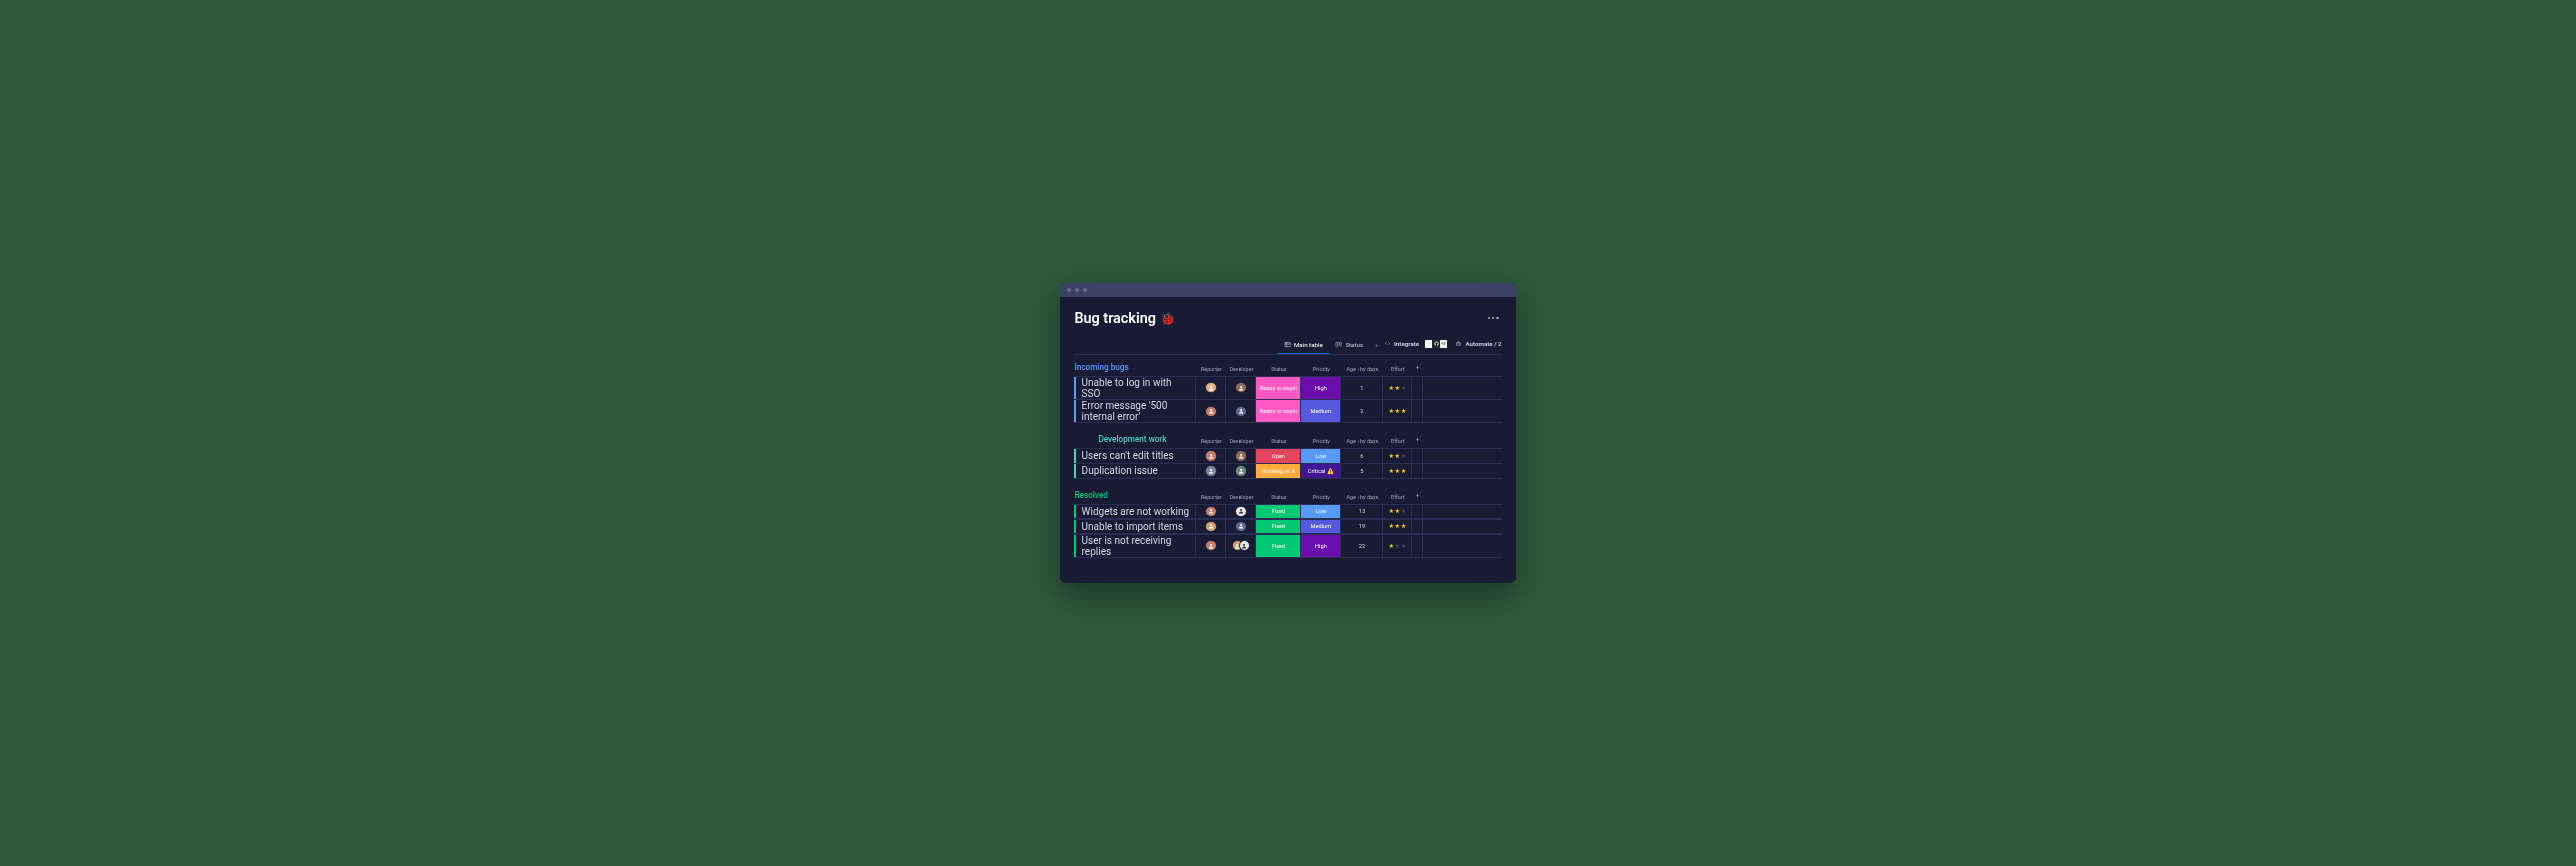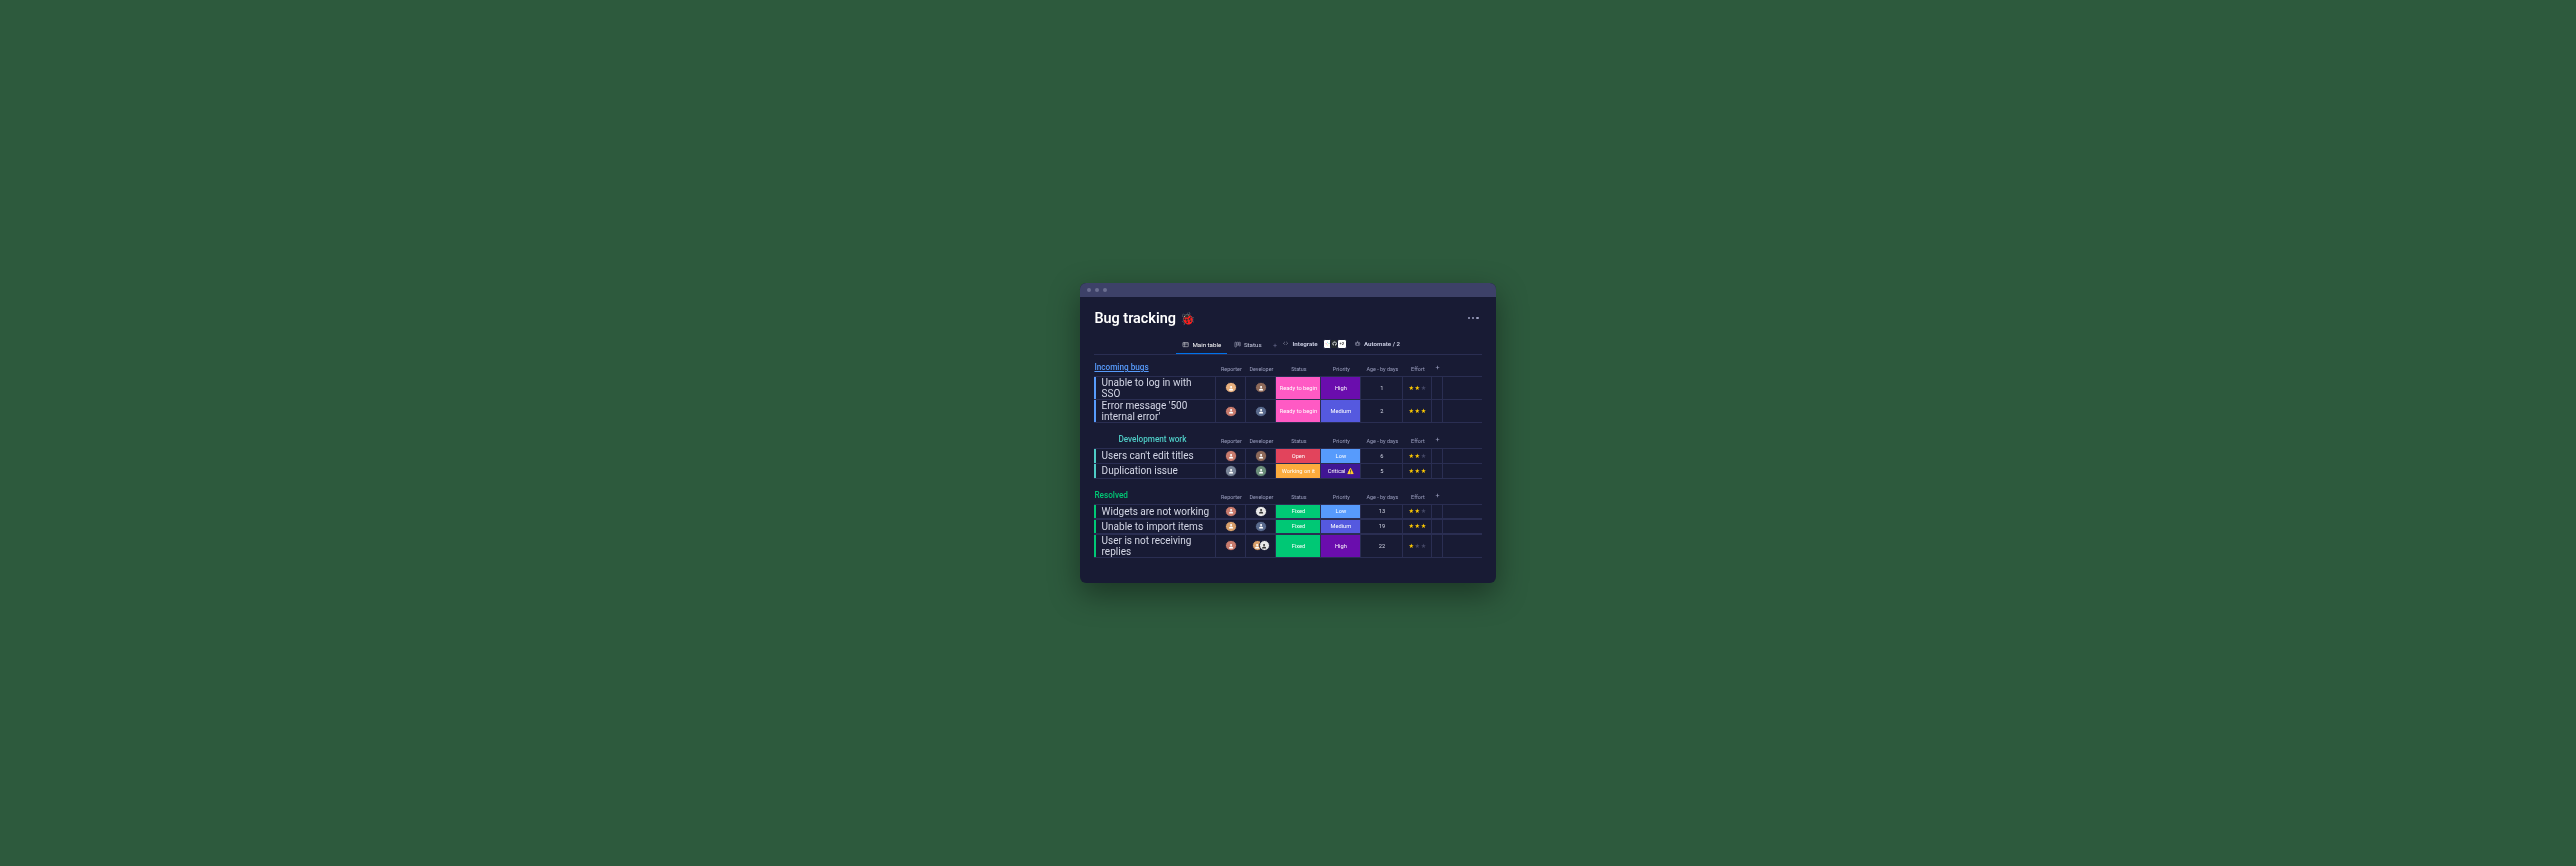--- a/index.html
+++ b/index.html
@@ -6,42 +6,42 @@
 body {
   background: #2d5a3d;
   font-family: -apple-system, BlinkMacSystemFont, "Segoe UI", Roboto, sans-serif;
   display: flex;
   justify-content: center;
   align-items: center;
   min-height: 100vh;
   padding: 20.6px;
 }
 .window {
-  width: 416px;
+  width: 456px;
   background: #181b34;
   border-radius: 6.2px;
   box-shadow: 0 10.3px 31px rgba(0,0,0,0.4);
   overflow: hidden;
 }
 .titlebar {
   background: #3d4168;
   padding: 5.2px 7.2px;
   display: flex;
   gap: 3.6px;
 }
 .dot { width: 4.1px; height: 4.1px; border-radius: 50%; background: #6b6e91; }
 .content { padding: 12.4px 14.4px 14.4px; color: #d4d7e6; }
 .header-row { display: flex; justify-content: space-between; align-items: center; margin-bottom: 10.3px; }
 .title { font-size: 14.4px; font-weight: 600; color: #fff; display: flex; align-items: center; gap: 4.1px; }
 .bug-icon { font-size: 12.4px; }
 .more-dots { display: flex; gap: 2.1px; cursor: pointer; padding: 3.1px; }
 .more-dots span { width: 2.1px; height: 2.1px; border-radius: 50%; background: #9ca0c0; }
 .toolbar {
   display: flex;
-  justify-content: center;
+  justify-content: flex-end;
   align-items: center;
   border-bottom: 0.5px solid #2a2e52;
   margin-bottom: 7px;
 }
 .tabs { display: flex; gap: 0; align-items: center; }
 .tab {
   display: flex; align-items: center; gap: 3.1px;
   padding: 4.1px 6.2px; font-size: 6.2px; color: #c5c8dd;
   cursor: pointer; border-bottom: 1px solid transparent;
 }
@@ -55,21 +55,21 @@
   width: 9.3px; height: 9.3px; border-radius: 2.1px; background: #fff;
   display: inline-flex; align-items: center; justify-content: center;
   font-size: 5.2px; margin-left: -2.1px; border: 0.5px solid #181b34;
 }
 .int-badge.gh { background: #24292e; color: #fff; }
 .int-badge.slack { background: #fff; }
 .int-badge.more { background: #fff; color: #333; font-size: 4.1px; font-weight: 600; }
 .group { margin-bottom: 11.3px; }
 .group-header { display: grid; grid-template-columns: 122px 30px 30px 45px 40px 42px 29px 10.3px; align-items: end; gap: 0; margin-bottom: 2.1px; }
 .group-title { font-size: 8.2px; font-weight: 500; padding-bottom: 2.1px; }
-.g-blue { color: #579bfc; text-decoration: underline; }
+.g-blue { color: #579bfc; }
 .g-teal { color: #4eccc6; margin-left: 24px; }
 .g-green { color: #00c875; }
 .col-label { font-size: 5.4px; color: #9ca0c0; text-align: center; padding-bottom: 2.1px; }
 .col-add { text-align: center; color: #9ca0c0; cursor: pointer; font-size: 7.2px; padding-bottom: 2.1px; }
 .row {
   display: grid;
   grid-template-columns: 122px 30px 30px 45px 40px 42px 29px 10.3px;
   border-top: 0.5px solid #2a2e52;
   border-bottom: 0.5px solid #2a2e52;
   margin-top: -0.5px;

